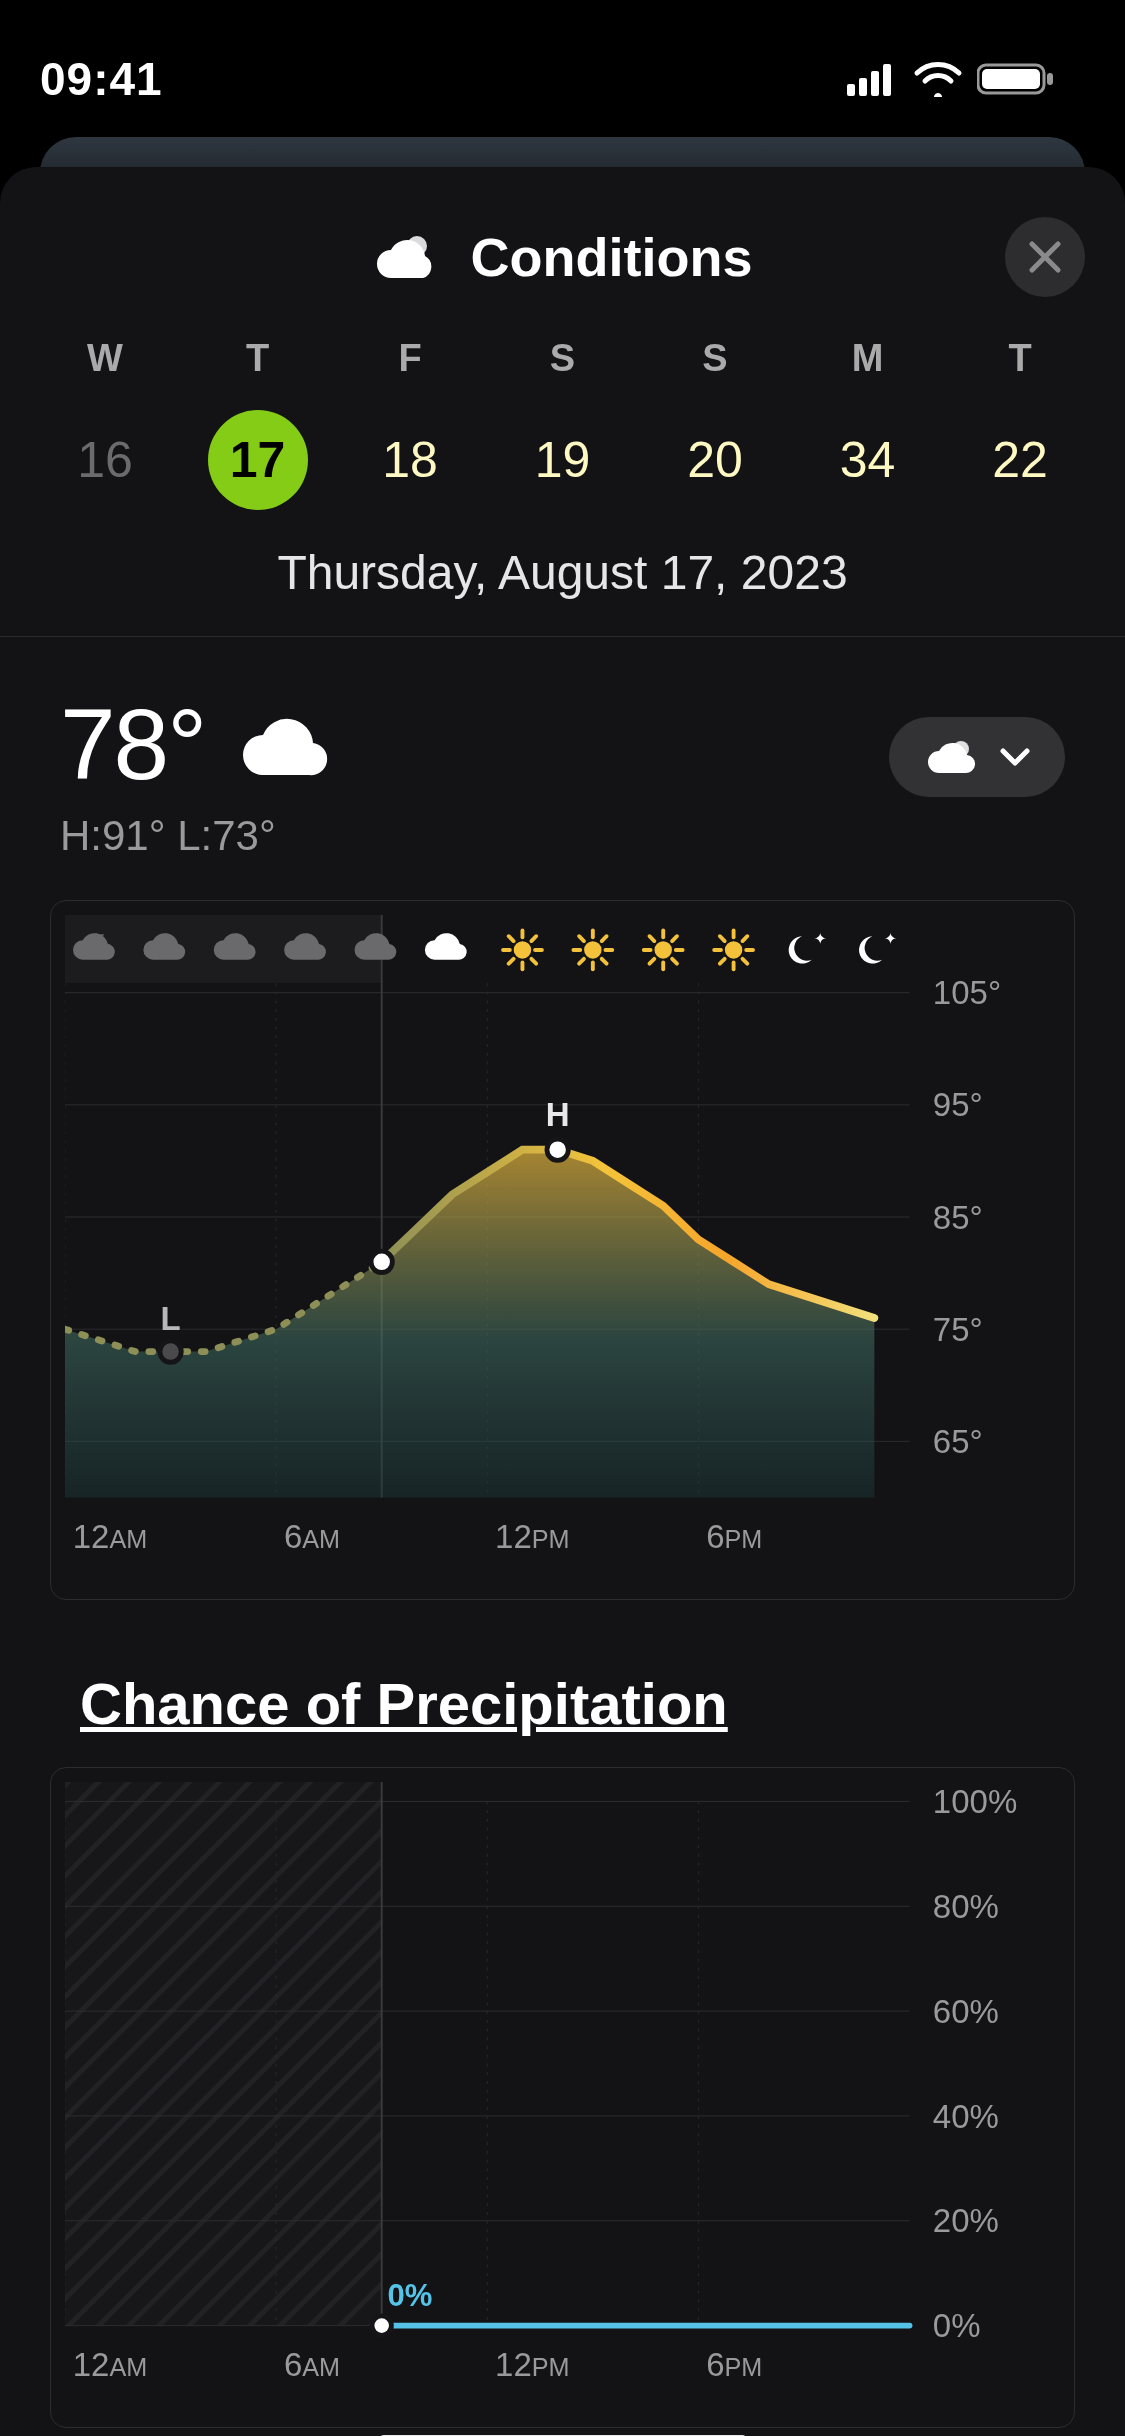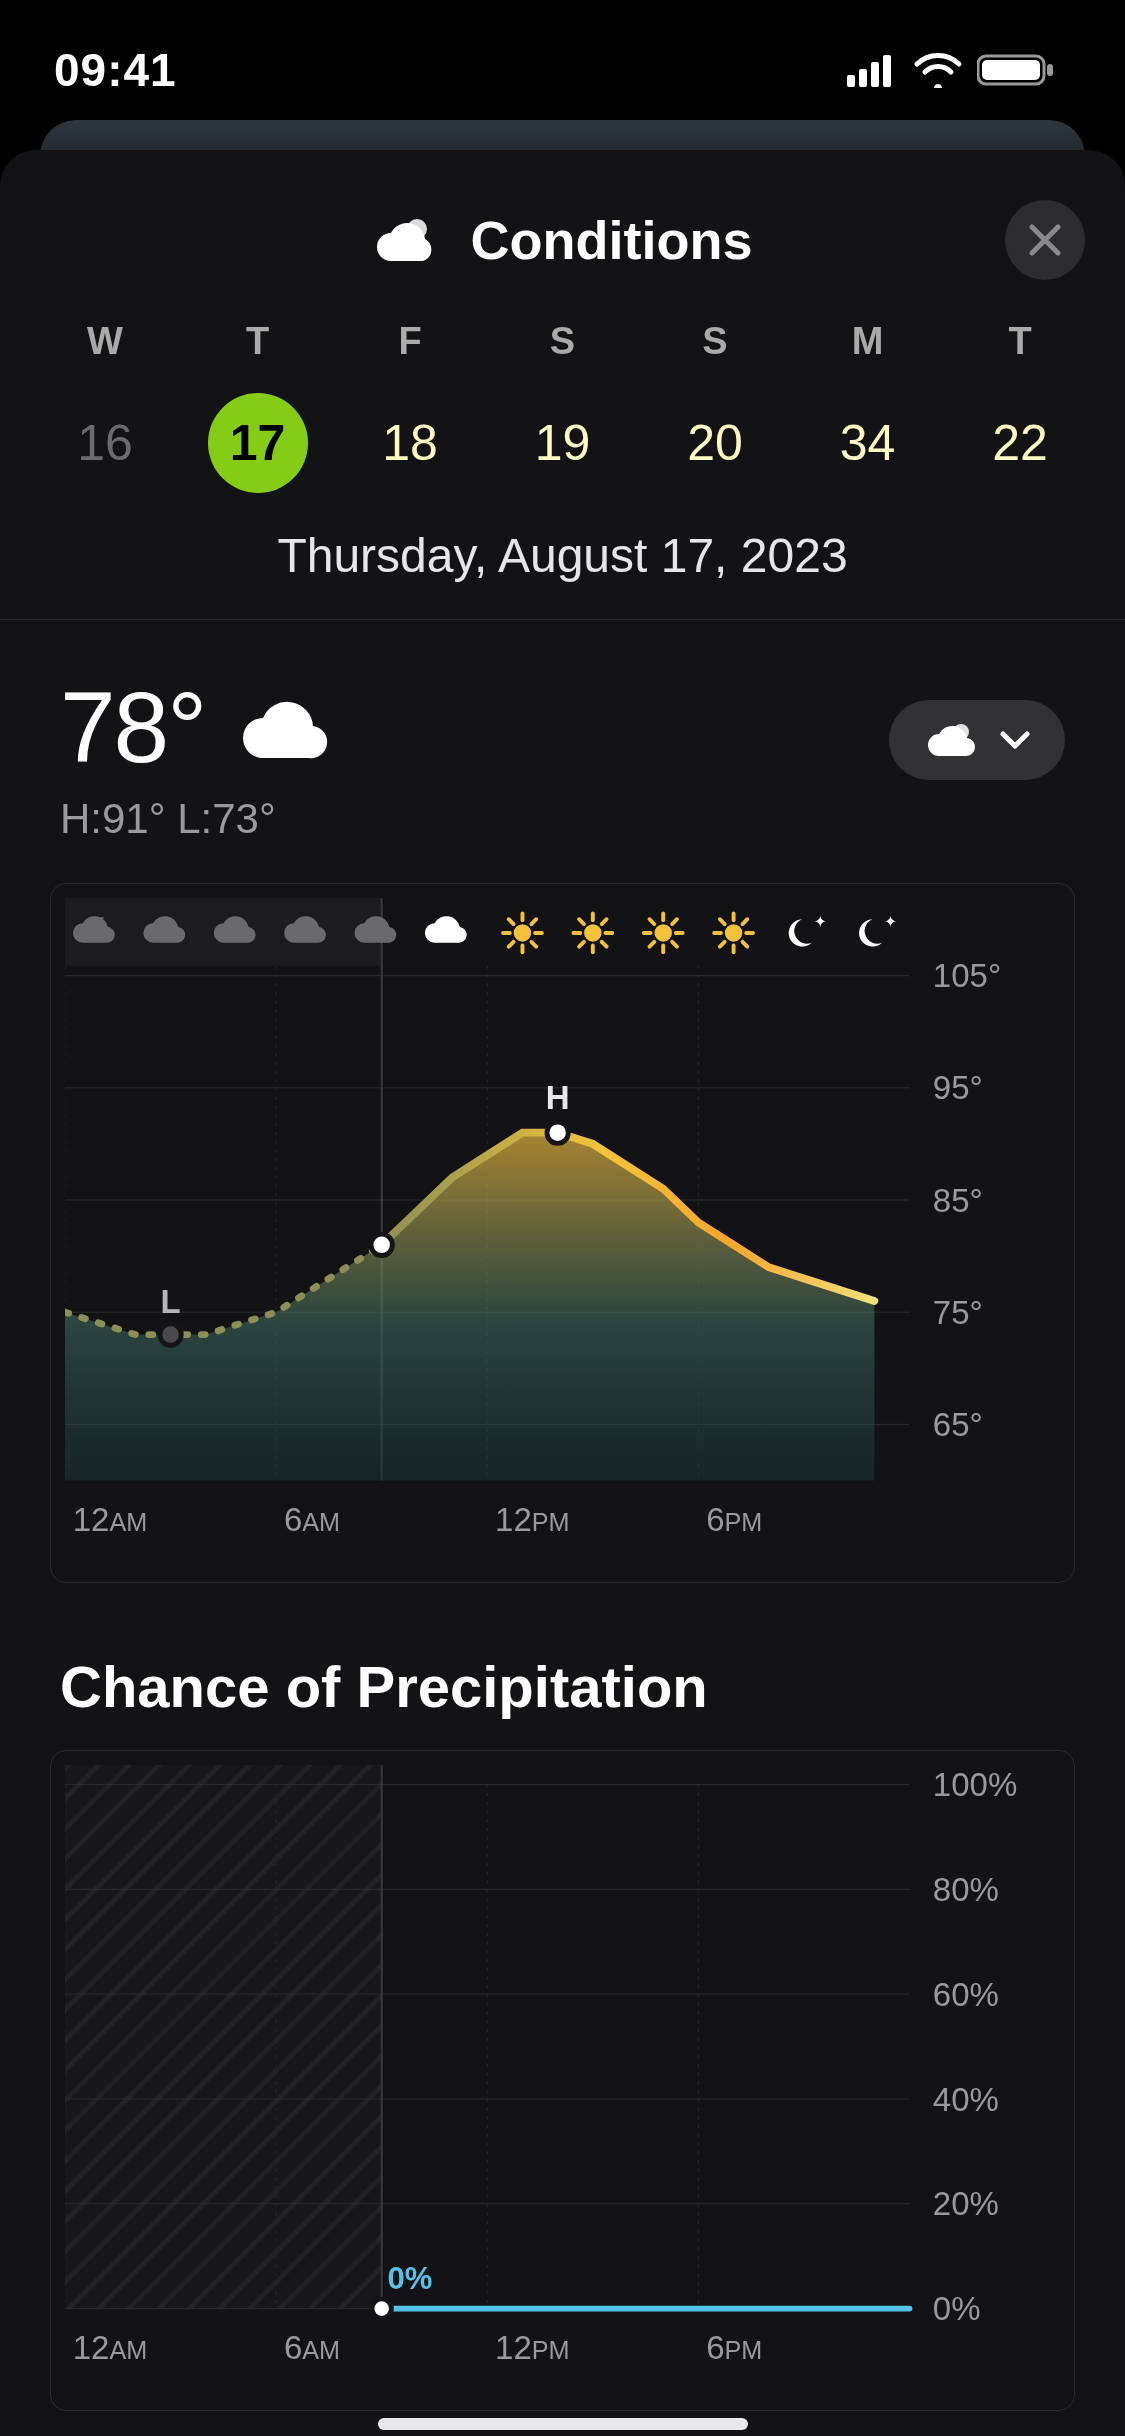--- a/index.html
+++ b/index.html
@@ -6,25 +6,25 @@
   html, body {
     width: 1125px;
     height: 2436px;
     background: #000;
     font-family: -apple-system, "SF Pro Display", "Helvetica Neue", Arial, sans-serif;
     color: #fff;
     overflow: hidden;
   }
   
   .status-bar {
-    height: 120px;
+    height: 137px;
     display: flex;
     align-items: center;
     justify-content: space-between;
-    padding: 20px 70px 0 54px;
+    padding: 20px 70px 0 40px;
   }
   .status-time { font-size: 46px; font-weight: 600; letter-spacing: 1px; }
   .status-right { display: flex; align-items: center; gap: 14px; }
   .sheet-peek {
     margin: 0 40px;
     height: 50px;
     border-radius: 36px 36px 0 0;
     background: linear-gradient(180deg,#5c6d7f 0%, #3c4651 100%);
     opacity: .5;
   }
@@ -94,21 +94,21 @@
   }
   
   .chart-card {
     margin: 10px 50px 0 50px;
     border: 1px solid #2c2c2f;
     border-radius: 16px;
     padding: 14px 14px 24px 14px;
     position: relative;
   }
   .chart-svg { display: block; width: 100%; }
-  .section-title { font-size: 58px; font-weight: 700; padding: 70px 60px 30px 60px; }
+  .section-title { font-size: 58px; font-weight: 700; padding: 70px 60px 30px 80px; text-decoration: underline; }
   .precip-card {
     margin: 0 50px;
     border: 1px solid #2c2c2f;
     border-radius: 16px;
     padding: 14px 14px 24px 14px;
   }
   .bottom-indicator {
     position: absolute;
     bottom: 20px;
     left: 50%;

